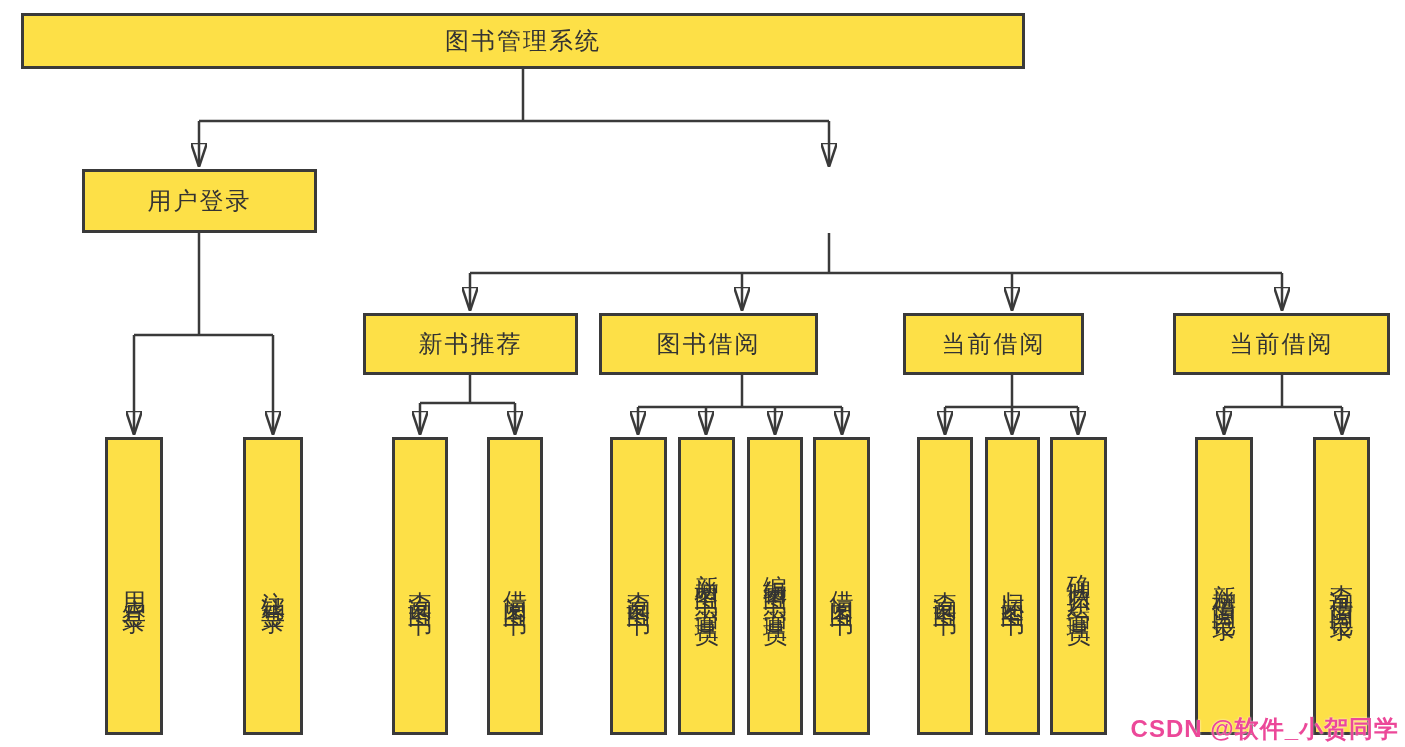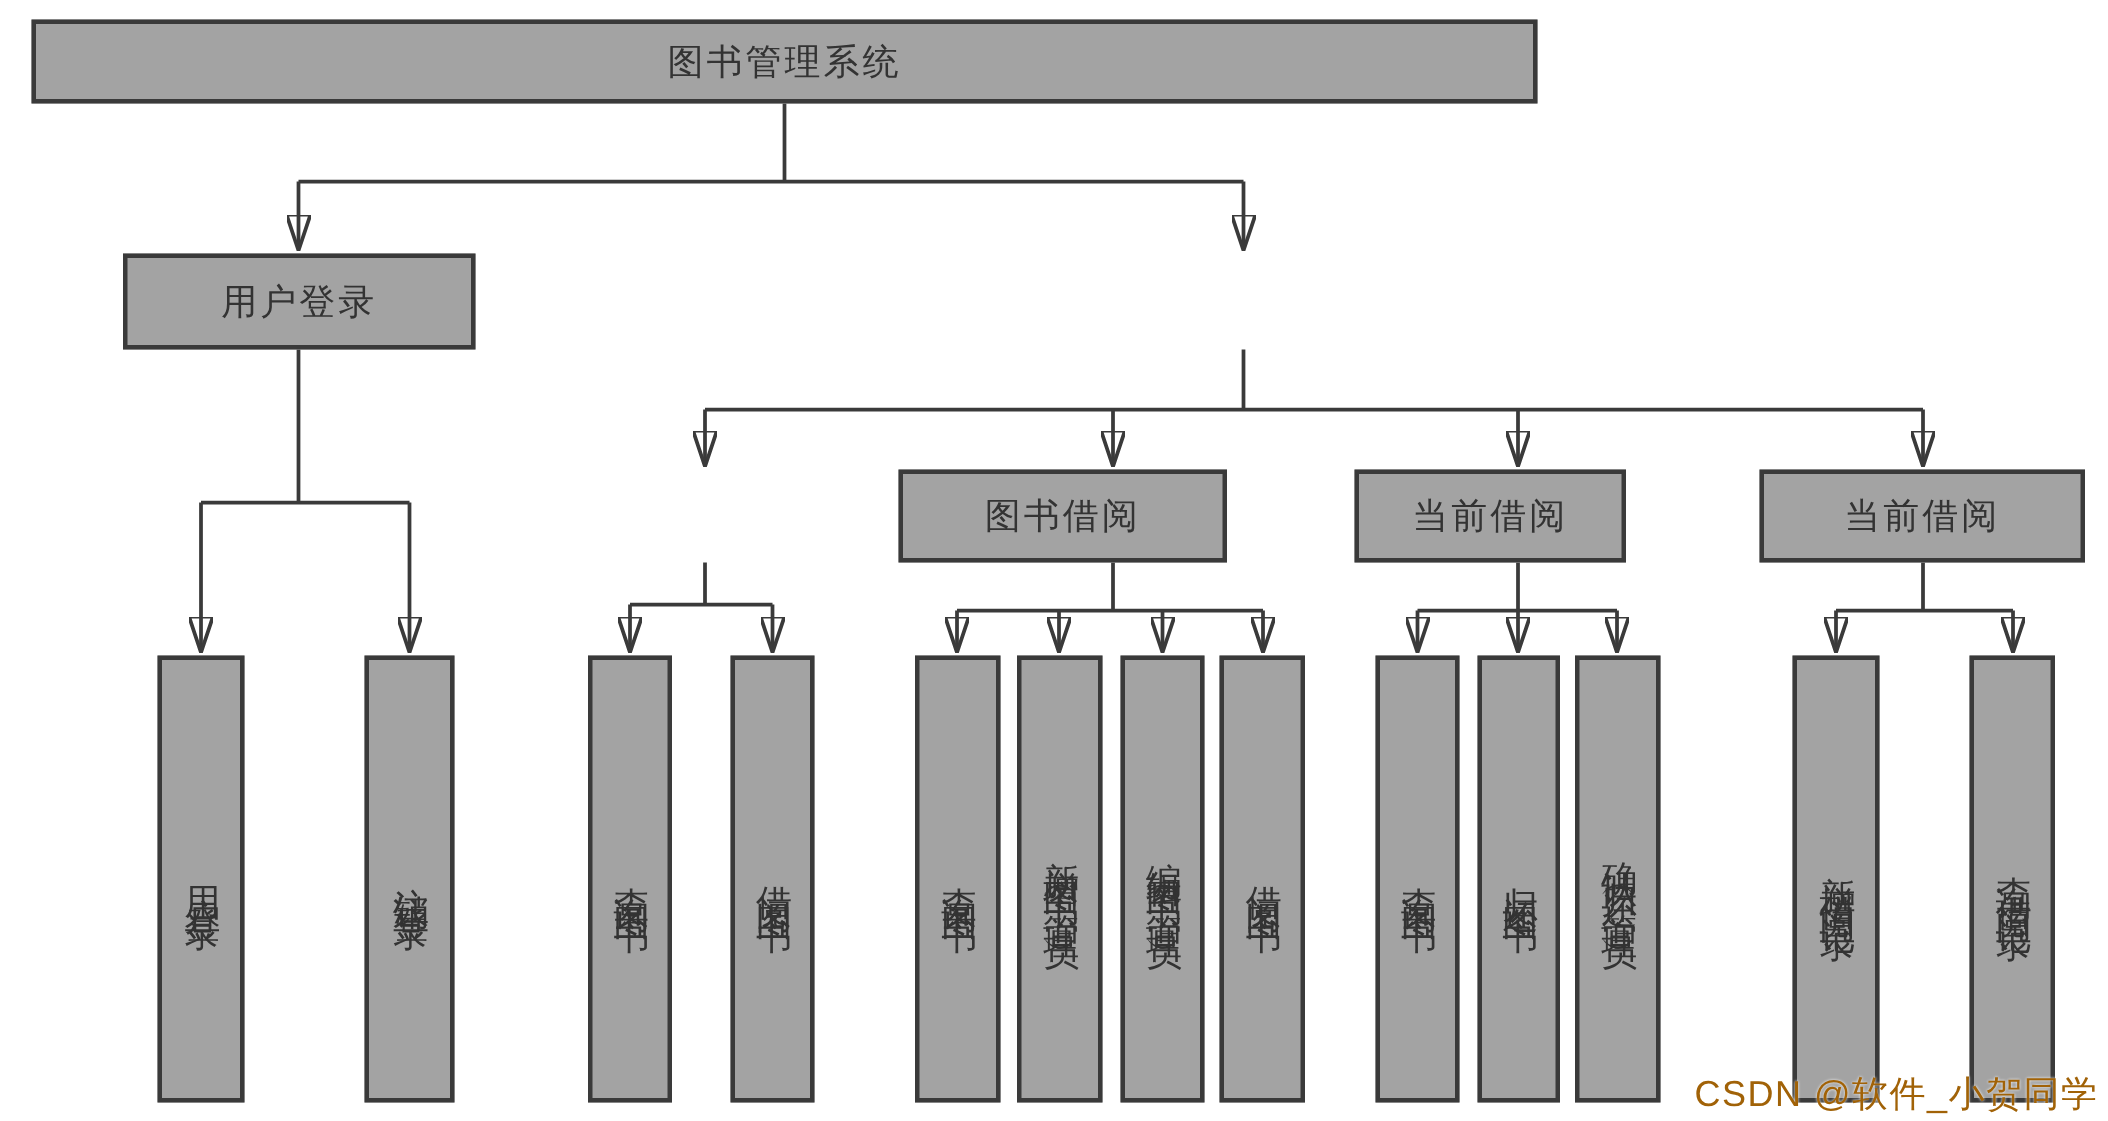--- a/index.html
+++ b/index.html
@@ -3,31 +3,31 @@
 <meta charset="utf-8">
 <style>
   html,body{margin:0;padding:0;background:#fff;}
   .canvas{
     position:relative;width:1405px;height:747px;background:#ffffff;overflow:hidden;
     font-family:"Liberation Sans",sans-serif;
   }
   .connectors{position:absolute;left:0;top:0;width:1405px;height:747px;}
   .connectors path{stroke:#3a3a3a;stroke-width:2.5;fill:none;}
   .node{
-    position:absolute;background:#a3a3a3;border:3px solid #3a3a3a;box-sizing:border-box;
+    position:absolute;background:#fde047;border:3px solid #3a3a3a;box-sizing:border-box;
     display:flex;align-items:center;justify-content:center;color:#333333;
   }
   .node.h span{font-size:24px;letter-spacing:2px;white-space:nowrap;}
   .node.v span{
     writing-mode:vertical-rl;text-orientation:mixed;
     font-size:24px;letter-spacing:7px;white-space:nowrap;
   }
   .watermark{
-    position:absolute;right:6px;bottom:2px;font-size:24px;color:#a16207;
-    letter-spacing:1px;text-shadow:0 0 2px #ffffff;white-space:nowrap;
+    position:absolute;right:6px;bottom:2px;font-size:24px;color:#ec4899;
+    letter-spacing:1px;text-shadow:0 0 2px #ffffff;white-space:nowrap;font-weight:bold;
   }
 </style>
 </head>
 <body>
 
 <div class="canvas">
 
   <svg class="connectors" viewBox="0 0 1405 747" xmlns="http://www.w3.org/2000/svg">
     <defs>
       <marker id="arrow" viewBox="0 0 24 16" refX="23" refY="8" markerWidth="24" markerHeight="16" markerUnits="userSpaceOnUse" orient="auto">
@@ -77,20 +77,23 @@
   </svg>
 
   <div class="node h" style="left:21px;top:13px;width:1004px;height:56px">
     <span>图书管理系统</span>
   </div>
 
   <div class="node h" style="left:82px;top:169px;width:235px;height:64px">
     <span>用户登录</span>
   </div>
 
+  <div class="node h" style="left:363px;top:313px;width:215px;height:62px">
+    <span>新书推荐</span>
+  </div>
   <div class="node h" style="left:599px;top:313px;width:219px;height:62px">
     <span>图书借阅</span>
   </div>
   <div class="node h" style="left:903px;top:313px;width:181px;height:62px">
     <span>当前借阅</span>
   </div>
   <div class="node h" style="left:1173px;top:313px;width:217px;height:62px">
     <span>当前借阅</span>
   </div>
 

